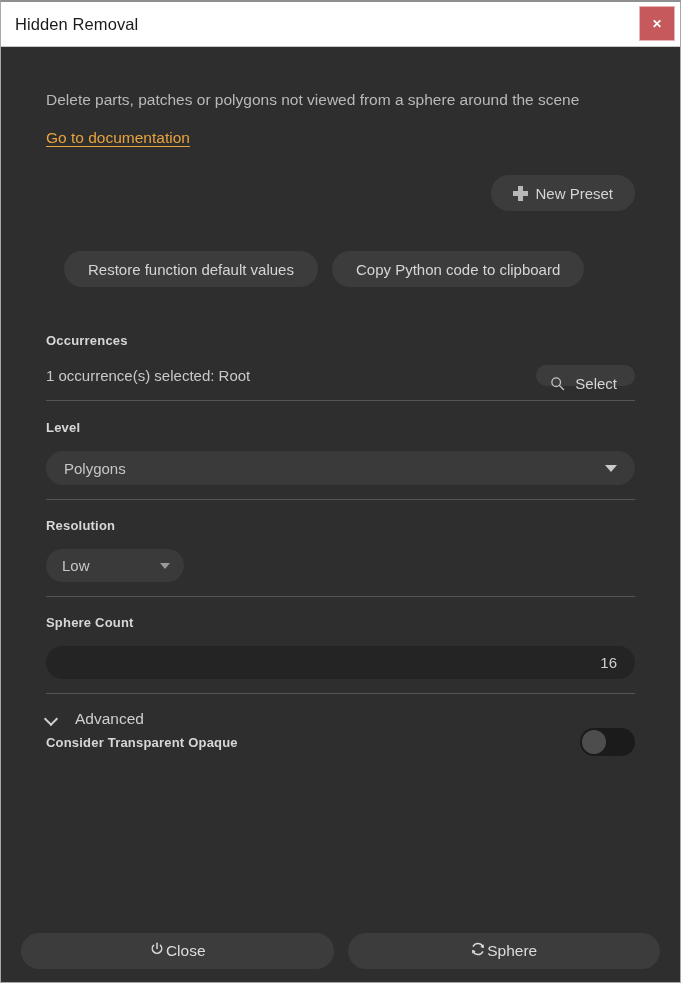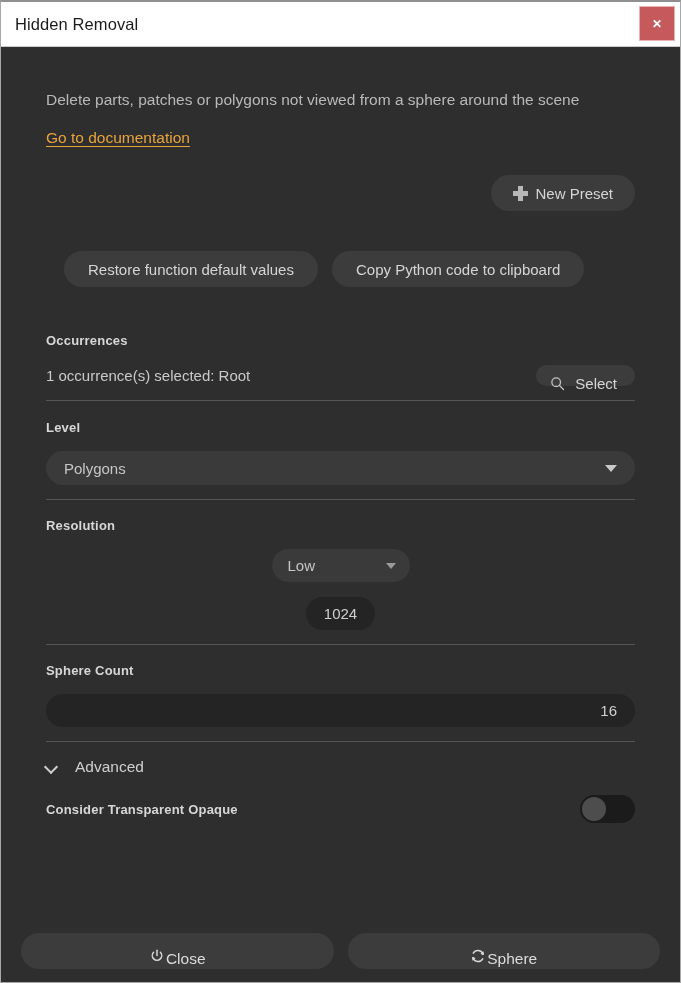--- a/index.html
+++ b/index.html
@@ -185,21 +185,20 @@
     border-right: 5px solid transparent;
     border-top: 6px solid #9a9a9a;
   }
 
   
   .res-row {
     margin-top: 16px;
     display: flex;
     align-items: center;
     gap: 15px;
-    flex-direction: column;
   }
   .select-small {
     width: 108px;
     height: 33px;
     background: #3a3a3a;
     border-radius: 17px;
     display: flex;
     align-items: center;
     justify-content: space-between;
     padding: 0 14px 0 16px;
@@ -258,21 +257,20 @@
     border-left: 2px solid #d0d0d0;
     border-bottom: 2px solid #d0d0d0;
     transform: rotate(-45deg);
   }
 
   
   .toggle-row {
     display: flex;
     align-items: center;
     justify-content: space-between;
-    margin-top: 19px;
   }
   .toggle {
     width: 55px; height: 28px;
     background: #1b1b1b;
     border-radius: 14px;
     position: relative;
     cursor: pointer;
     flex: 0 0 auto;
   }
   .toggle .knob {
@@ -297,21 +295,21 @@
   .footer-btn {
     flex: 1 1 0;
     height: 36px;
     background: #3c3c3c;
     border: none;
     border-radius: 18px;
     color: #dcdcdc;
     font-family: "Liberation Sans", sans-serif;
     font-size: 15.5px;
     display: flex;
-    align-items: flex-end;
+    align-items: center;
     justify-content: center;
     gap: 1px;
     cursor: pointer;
   }
 </style>
 </head>
 <body>
 
 <div id="window">
 
@@ -368,23 +366,20 @@
       <div class="divider"></div>
     </div>
 
     
     <div class="section" style="margin-top:12px;">
       <div class="sec-label">Resolution</div>
       <div class="res-row">
         <div class="select-small">
           <span class="val">Low</span>
           <span class="caret-sm"></span>
-        </div>
-        <div class="num-field">
-          <span class="val">1024</span>
         </div>
       </div>
       <div class="divider"></div>
     </div>
 
     
     <div class="section" style="margin-top:12px;">
       <div class="sec-label">Sphere Count</div>
       <div class="num-field-wide">
         <span class="val">16</span>

